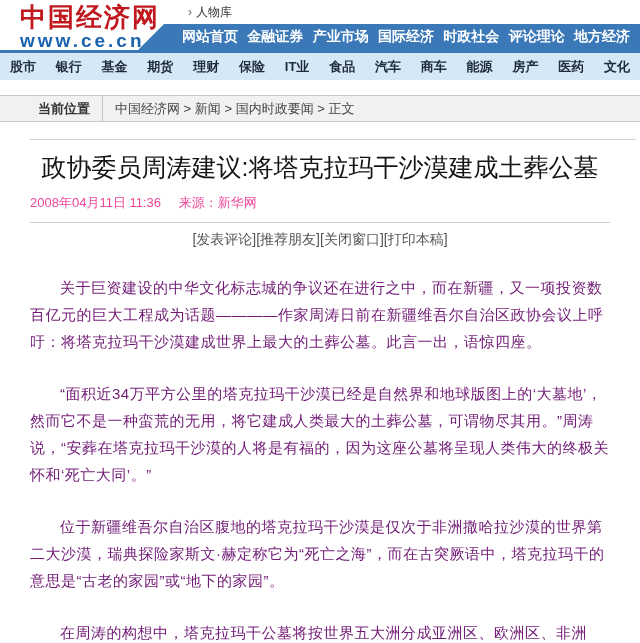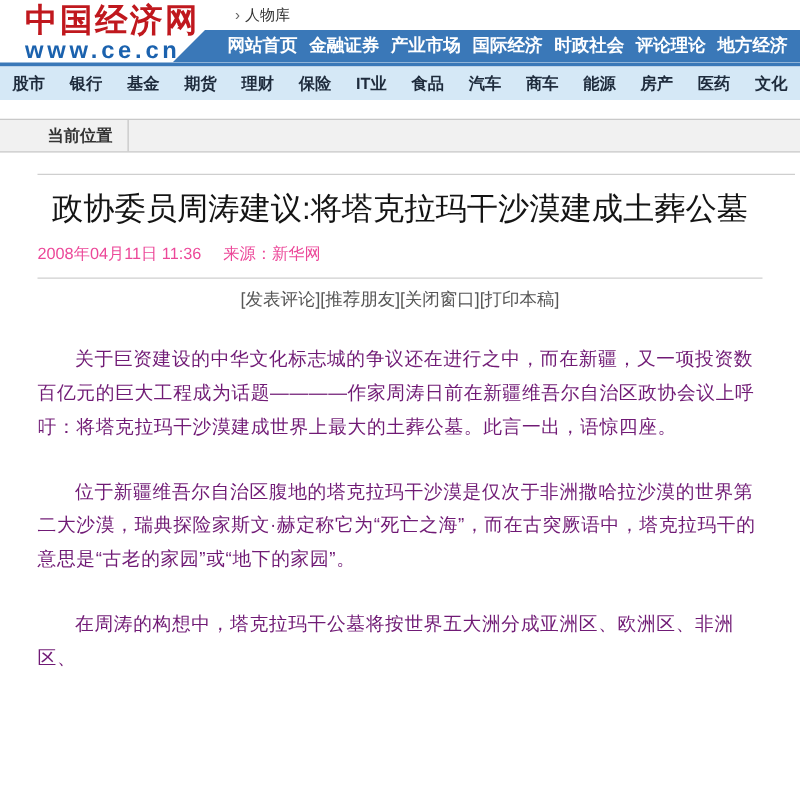--- a/index.html
+++ b/index.html
@@ -82,35 +82,37 @@
   <span class="item">商车</span>
   <span class="item">能源</span>
   <span class="item">房产</span>
   <span class="item">医药</span>
   <span class="item">文化</span>
 </div>
 
 <div class="breadcrumb-bar">
   <span class="crumb-label">当前位置</span>
   <span class="crumb-divider"></span>
+  <span class="crumb-path">中国经济网 &gt; 新闻 &gt; 国内时政要闻 &gt; 正文</span>
 </div>
 
 <div class="article">
   <div class="article-inner">
     <h1 class="title">政协委员周涛建议:将塔克拉玛干沙漠建成土葬公墓</h1>
     <div class="meta">
       <span>2008年04月11日 11:36</span>
       <span class="src-label">来源：</span><span>新华网</span>
     </div>
     <div class="rule"></div>
     <div class="actions">
       <span class="btn">[发表评论]</span>
       <span class="btn">[推荐朋友]</span>
       <span class="btn">[关闭窗口]</span>
       <span class="btn">[打印本稿]</span>
     </div>
     <div class="body-text">
       <p>关于巨资建设的中华文化标志城的争议还在进行之中，而在新疆，又一项投资数百亿元的巨大工程成为话题————作家周涛日前在新疆维吾尔自治区政协会议上呼吁：将塔克拉玛干沙漠建成世界上最大的土葬公墓。此言一出，语惊四座。</p>
+      <p>“面积近34万平方公里的塔克拉玛干沙漠已经是自然界和地球版图上的‘大墓地’，然而它不是一种蛮荒的无用，将它建成人类最大的土葬公墓，可谓物尽其用。”周涛说，“安葬在塔克拉玛干沙漠的人将是有福的，因为这座公墓将呈现人类伟大的终极关怀和‘死亡大同’。”</p>
       <p>位于新疆维吾尔自治区腹地的塔克拉玛干沙漠是仅次于非洲撒哈拉沙漠的世界第二大沙漠，瑞典探险家斯文·赫定称它为“死亡之海”，而在古突厥语中，塔克拉玛干的意思是“古老的家园”或“地下的家园”。</p>
       <p>在周涛的构想中，塔克拉玛干公墓将按世界五大洲分成亚洲区、欧洲区、非洲区、</p>
     </div>
   </div>
 </div>
 
 </body></html>

